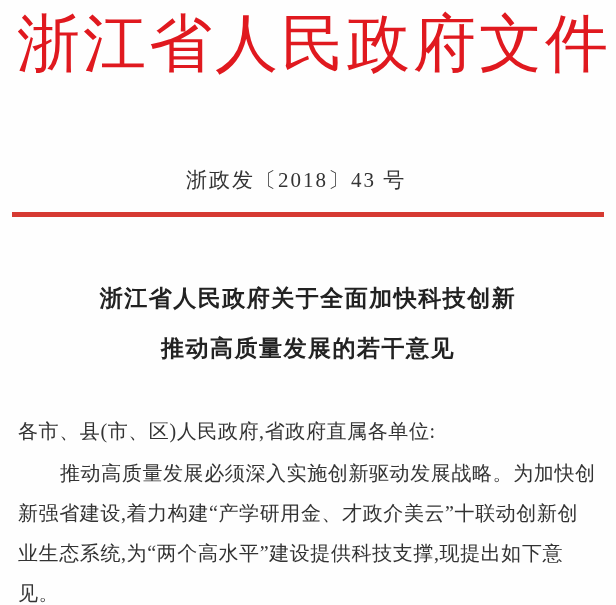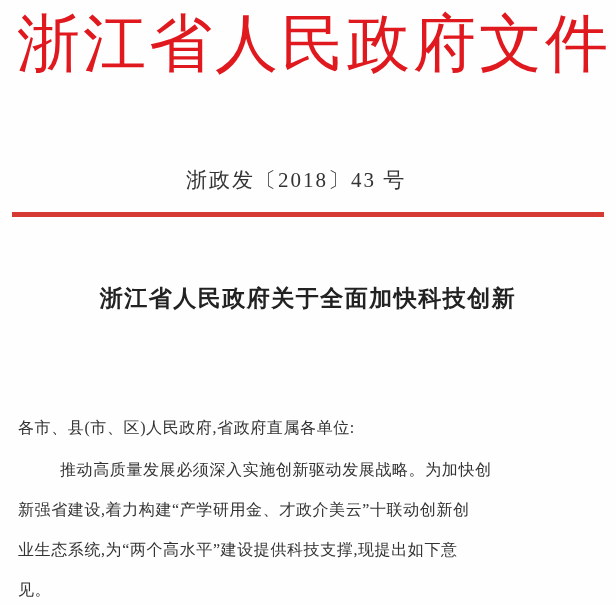--- a/index.html
+++ b/index.html
@@ -55,21 +55,21 @@
     letter-spacing: 1.5px;
     color: #222222;
     white-space: nowrap;
   }
   .doc-title-line.l1 { top: 283px; }
   .doc-title-line.l2 { top: 333px; }
   .body-line {
     position: absolute;
     left: 18px;
     width: 586px;
-    font-size: 16px;
+    font-size: 20px;
     letter-spacing: 0.6px;
     color: #333333;
     white-space: nowrap;
   }
   .body-line.salutation { top: 418px; }
   .body-line.p0 { top: 460px; padding-left: 42px; }
   .body-line.p1 { top: 500px; }
   .body-line.p2 { top: 540px; }
   .body-line.p3 { top: 580px; }
 </style>
@@ -79,20 +79,21 @@
 <div class="page">
 
   <div class="banner-title">浙江省人民政府文件</div>
 
   <div class="doc-number">浙政发〔2018〕43 号</div>
 
   <div class="red-divider"></div>
 
   <div class="doc-title-line l1">浙江省人民政府关于全面加快科技创新</div>
 
+  <div class="doc-title-line l2">推动高质量发展的若干意见</div>
 
   <div class="body-line salutation">各市、县(市、区)人民政府,省政府直属各单位:</div>
 
   <div class="body-line p0">推动高质量发展必须深入实施创新驱动发展战略。为加快创</div>
 
   <div class="body-line p1">新强省建设,着力构建“产学研用金、才政介美云”十联动创新创</div>
 
   <div class="body-line p2">业生态系统,为“两个高水平”建设提供科技支撑,现提出如下意</div>
 
   <div class="body-line p3">见。</div>

